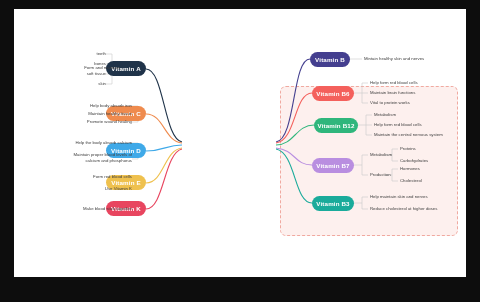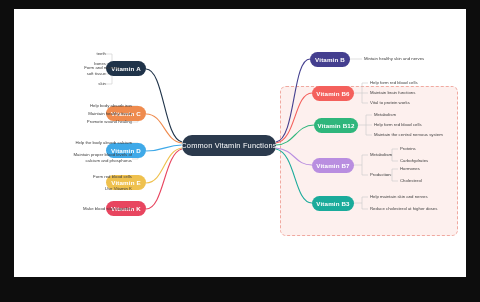--- a/index.html
+++ b/index.html
@@ -70,23 +70,20 @@
         <path d="M336,50 L348,50"></path>
         <path d="M340,84 L348,84 M348,74 L348,94 M348,74 L354,74 M348,84 L354,84 M348,94 L354,94"></path>
         <path d="M344,116 L352,116 M352,106 L352,126 M352,106 L358,106 M352,116 L358,116 M352,126 L358,126"></path>
         <path d="M340,156 L348,156 M348,146 L348,166 M348,146 L354,146 M348,166 L354,166"></path>
         <path d="M371,146 L378,146 M378,140 L378,152 M378,140 L384,140 M378,152 L384,152"></path>
         <path d="M371,166 L378,166 M378,160 L378,172 M378,160 L384,160 M378,172 L384,172"></path>
         <path d="M340,194 L348,194 M348,188 L348,200 M348,188 L354,188 M348,200 L354,200"></path>
       </g>
     </svg>
 
-    <div id="center">
-      <span>Common Vitamin  Functions</span>
-    </div>
 
     <div class="node" style="left:92px;top:52px;width:40px;height:15px;background:#1f3349;">
       <span>Vitamin A</span>
     </div>
     <div class="node" style="left:92px;top:97px;width:40px;height:15px;background:#ef8b4e;">
       <span>Vitamin C</span>
     </div>
     <div class="node" style="left:92px;top:134px;width:40px;height:15px;background:#3fa9e8;">
       <span>Vitamin D</span>
     </div>

